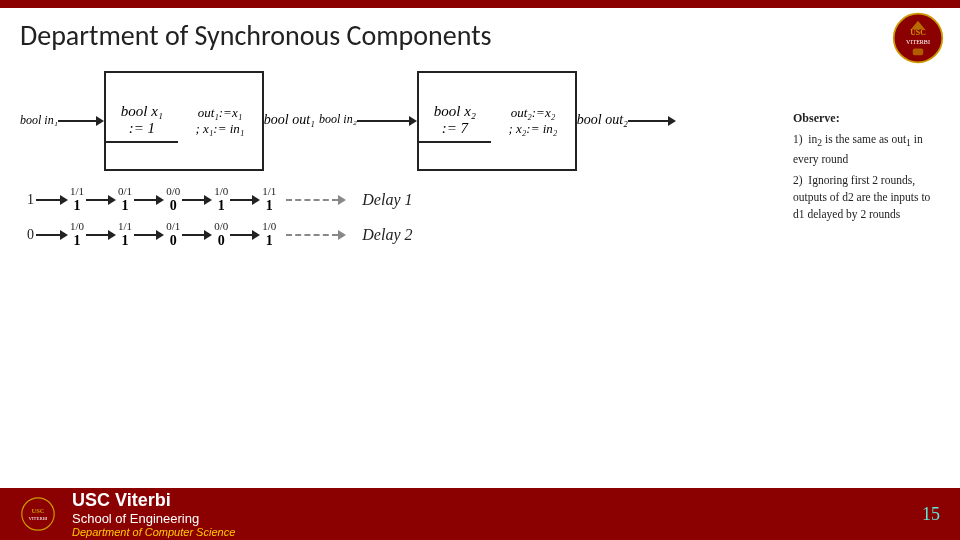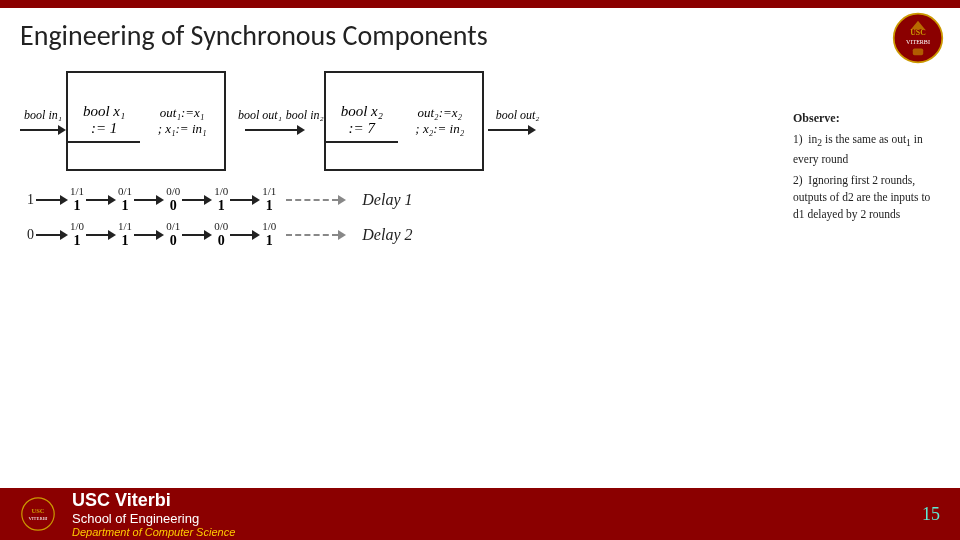--- a/index.html
+++ b/index.html
@@ -72,35 +72,34 @@
     }
     .comp-box-bottom {
       width: 100%;
       text-align: center;
       padding: 6px 16px;
       font-style: italic;
       font-size: 13px;
     }
     .arrow-label-group {
       display: flex;
-      flex-direction: column;
+      flex-direction: row;
       align-items: center;
     }
     .in-label {
       font-size: 12px;
       font-style: italic;
       margin-bottom: 2px;
       white-space: nowrap;
     }
     .out-label {
-      font-size: 12px;
+      font-size: 14px;
       font-style: italic;
       margin-bottom: 2px;
       white-space: nowrap;
-      margin-left: 12px;
     }
     
     .sequence-section {
       margin-top: 14px;
       display: flex;
       flex-direction: column;
       gap: 6px;
     }
     .seq-row {
       display: flex;
@@ -206,21 +205,21 @@
       right: 16px;
       width: 52px;
       height: 52px;
     }
   </style>
 </head>
 <body>
 
 <div class="top-bar"></div>
 
-<div class="title-area">Engineering of Synchronous Components</div>
+<div class="title-area">Department of Synchronous Components</div>
 
 <div class="top-right-logo">
   <svg viewBox="0 0 60 60" xmlns="http://www.w3.org/2000/svg">
     <circle cx="30" cy="30" r="28" fill="#8b0000" stroke="#cc9900" stroke-width="2"></circle>
     <text x="30" y="26" text-anchor="middle" fill="#cc9900" font-size="9" font-family="serif" font-weight="bold">USC</text>
     <text x="30" y="37" text-anchor="middle" fill="#fff" font-size="7" font-family="serif">VITERBI</text>
     <polygon points="30,10 22,20 38,20" fill="#cc9900" opacity="0.7"></polygon>
     <rect x="24" y="42" width="12" height="8" rx="2" fill="#cc9900" opacity="0.6"></rect>
   </svg>
 </div>

